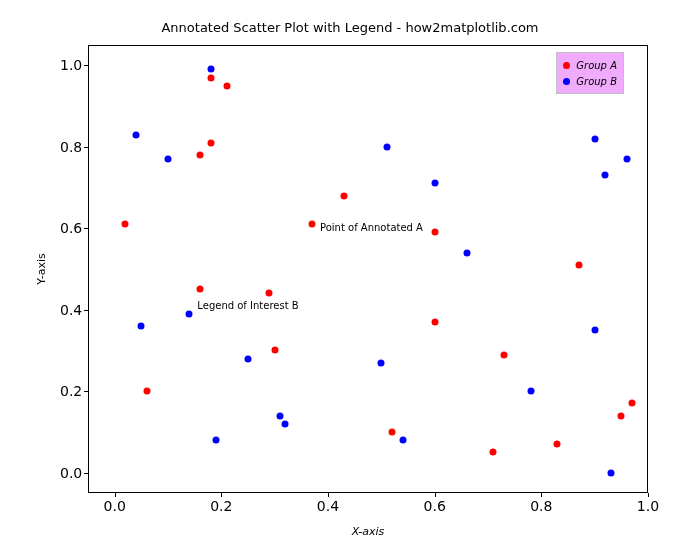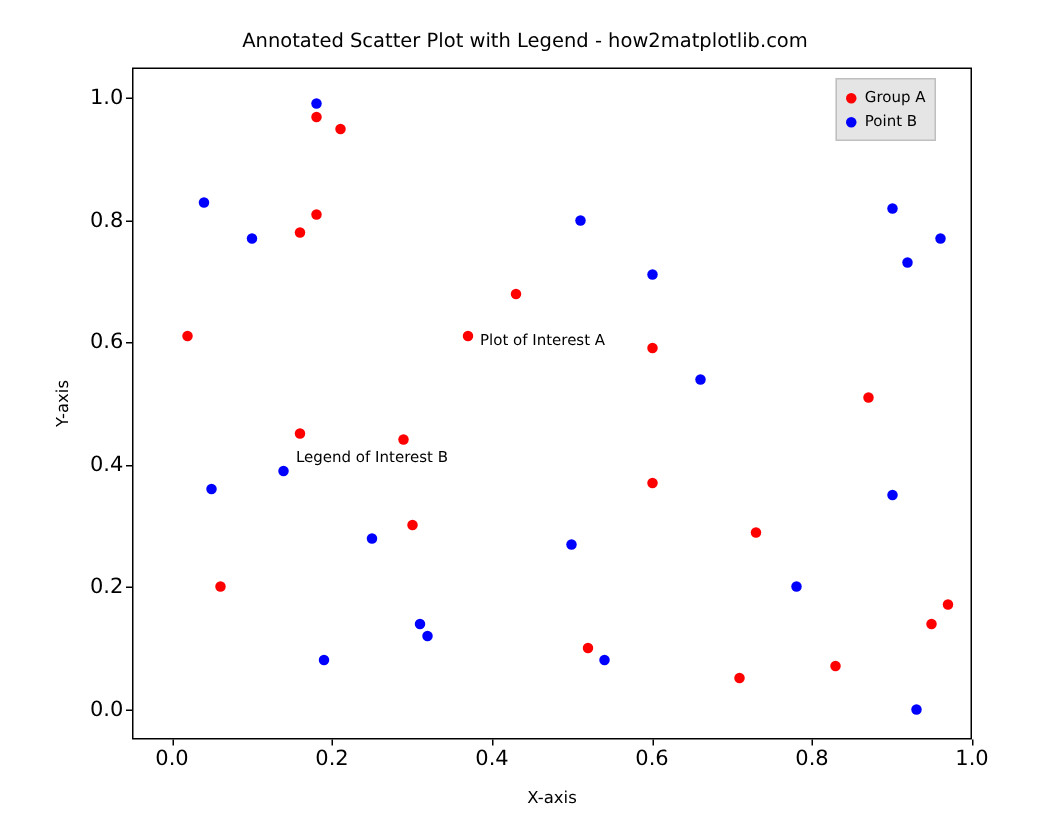--- a/index.html
+++ b/index.html
@@ -34,20 +34,21 @@
     box-sizing: border-box;
   }
   .xlabel {
     position: absolute;
     left: 88px;
     top: 525px;
     width: 560px;
     text-align: center;
     font-size: 11px;
     color: #000;
+    font-style: italic;
   }
   .ylabel {
     position: absolute;
     left: 35px;
     top: 45px;
     width: 448px;
     height: 20px;
     text-align: center;
     font-size: 11px;
     color: #000;
@@ -89,23 +90,24 @@
     position: absolute;
     font-size: 10px;
     color: #000;
     white-space: nowrap;
   }
   .legend {
     position: absolute;
     right: 60px;
     top: 52px;
     border: 1px solid #bfbfbf;
-    background: #e5e5e5;
+    background: #f0abfc;
     padding: 4px 6px;
     font-size: 10px;
+    font-style: italic;
   }
   .legend-row {
     display: flex;
     align-items: center;
     gap: 6px;
     height: 16px;
   }
   .legend-marker {
     width: 7px;
     height: 7px;
@@ -151,21 +153,21 @@
       <div class="tick ytick" style="top: 65.3636px;">1.0</div>
     </div>
 
   <div class="legend">
     <div class="legend-row">
       <div class="legend-marker red"></div>
       <span>Group A</span>
     </div>
     <div class="legend-row">
       <div class="legend-marker blue"></div>
-      <span>Point B</span>
+      <span>Group B</span>
     </div>
   </div>
 
 <div class="pt red" style="left: 312px; top: 224.2px;"></div>
     <div class="pt red" style="left: 621.333px; top: 415.618px;"></div>
     <div class="pt red" style="left: 504px; top: 354.527px;"></div>
     <div class="pt red" style="left: 434.667px; top: 321.945px;"></div>
     <div class="pt red" style="left: 200px; top: 289.364px;"></div>
     <div class="pt red" style="left: 200px; top: 154.964px;"></div>
     <div class="pt red" style="left: 146.667px; top: 391.182px;"></div>
@@ -195,15 +197,15 @@
     <div class="pt blue" style="left: 136px; top: 134.6px;"></div>
     <div class="pt blue" style="left: 168px; top: 159.036px;"></div>
     <div class="pt blue" style="left: 434.667px; top: 183.473px;"></div>
     <div class="pt blue" style="left: 210.667px; top: 69.4364px;"></div>
     <div class="pt blue" style="left: 626.667px; top: 159.036px;"></div>
     <div class="pt blue" style="left: 402.667px; top: 440.055px;"></div>
     <div class="pt blue" style="left: 594.667px; top: 138.673px;"></div>
     <div class="pt blue" style="left: 605.333px; top: 175.327px;"></div>
     <div class="pt blue" style="left: 610.667px; top: 472.636px;"></div>
     <div class="pt blue" style="left: 285.333px; top: 423.764px;"></div>
-    <div class="ann" style="left: 320px; top: 222.2px;">Plot of Interest A</div>
+    <div class="ann" style="left: 320px; top: 222.2px;">Point of Annotated A</div>
     <div class="ann" style="left: 197.333px; top: 299.8px;">Legend of Interest B</div>
   </div>
 
 </body></html>

